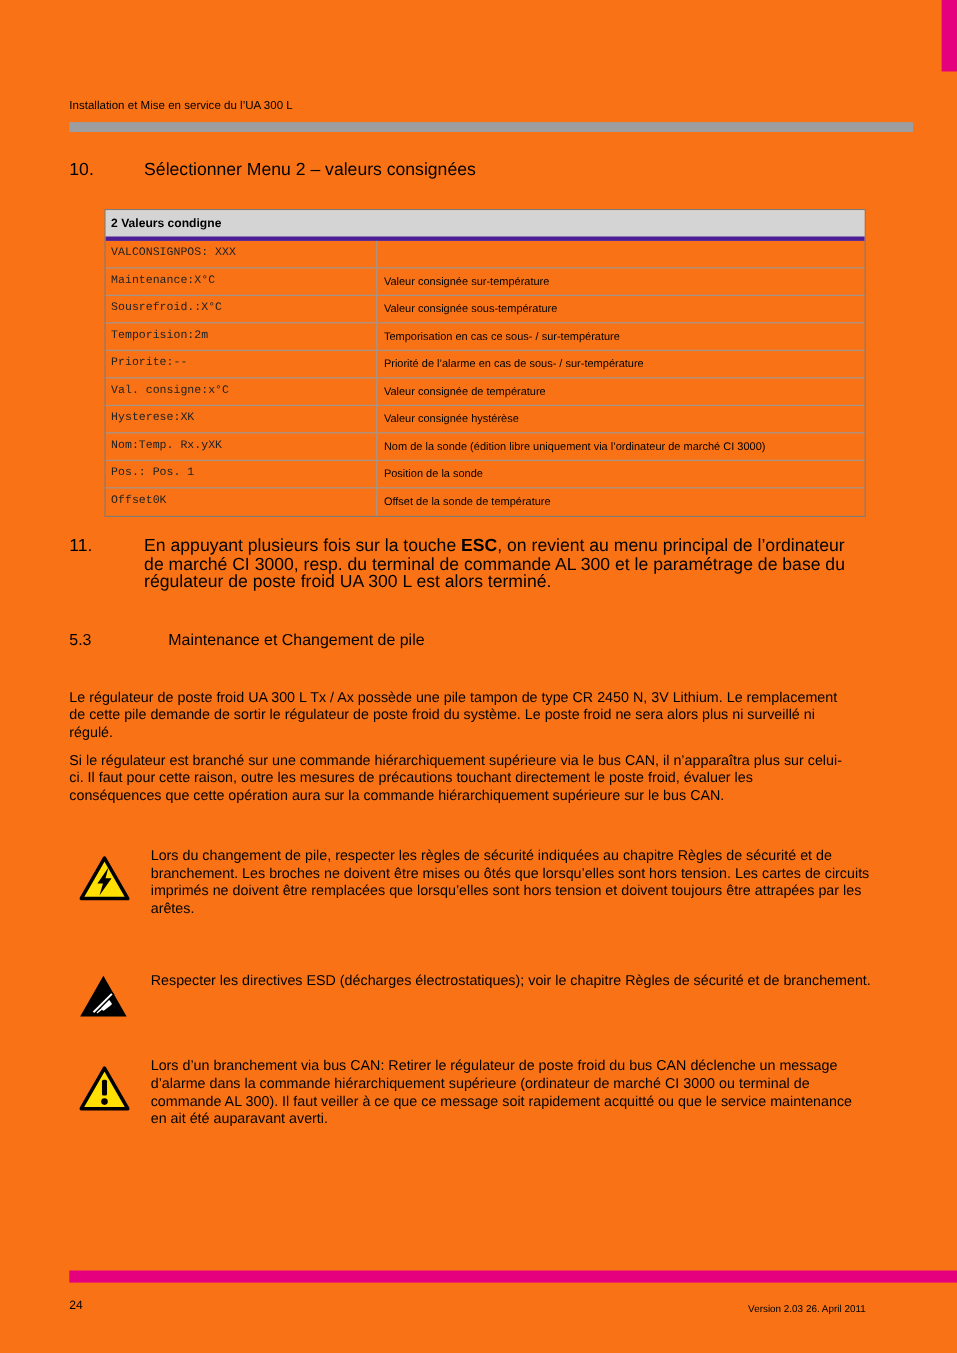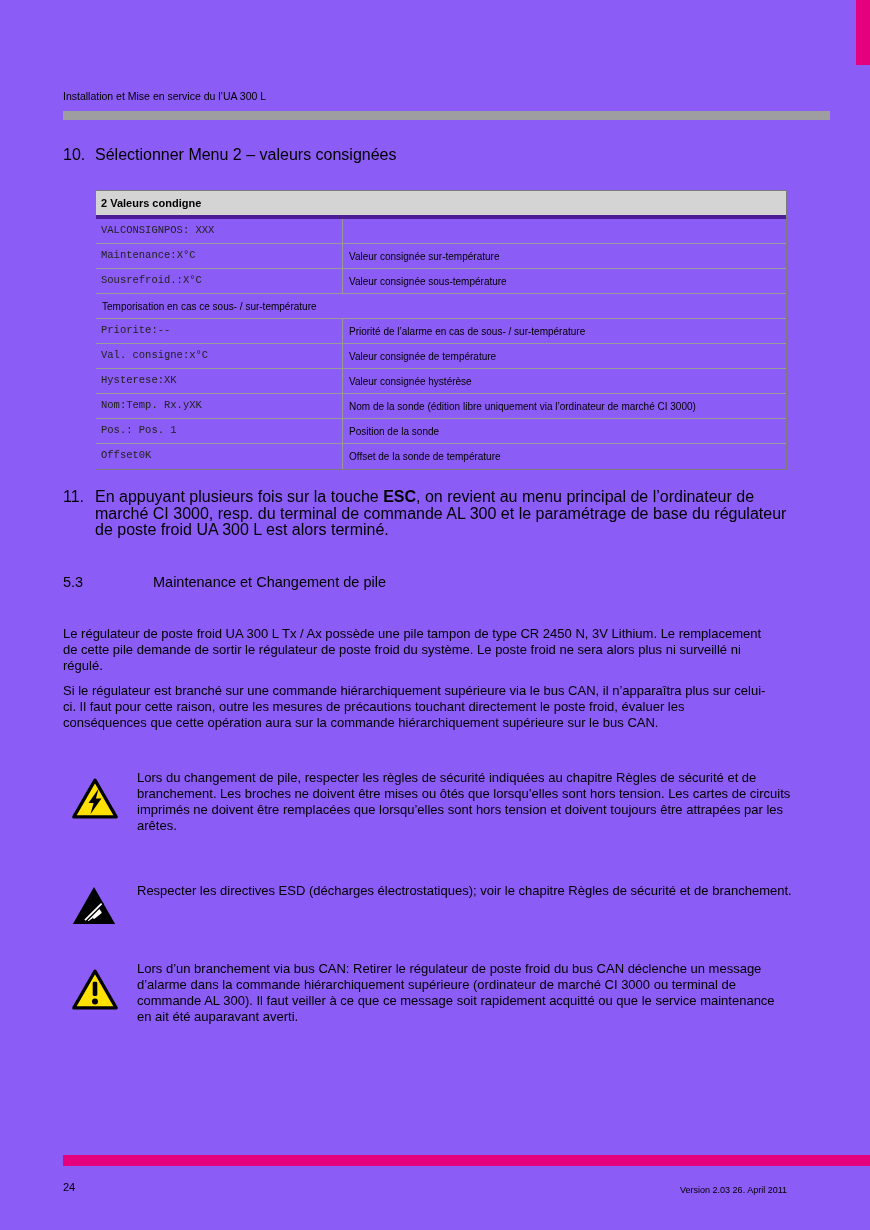--- a/index.html
+++ b/index.html
@@ -1,20 +1,20 @@
 <!DOCTYPE html>
 <html style="--accent: #E5007D; --rule-gray: #9E9EA0; --table-header-bg: #D4D4D4;"><head>
 <meta charset="utf-8">
 <style>
   html, body { margin:0; padding:0; background:#e8e8e8; }
   .page {
     position:relative;
     width:870px; height:1230px;
     margin:0 auto;
-    background:#8b5cf6;
+    background:#f97316;
     font-family:"Liberation Sans", sans-serif;
     color:#000;
     overflow:hidden;
   }
   .accent-top {
     position:absolute; right:0; top:0;
     width:14px; height:65px;
     background: var(--accent, #E5007D);
   }
   .header-title {
@@ -27,21 +27,21 @@
     background: var(--rule-gray, #9E9EA0);
   }
   .step {
     position:absolute; left:63px;
     font-size:16px; line-height:16.5px;
     display:flex;
   }
   .step-10 { top:147px; }
   .step-11 { top:489px; width:726px; }
   .step-num { width:32px; flex:0 0 32px; }
-  .step-text { flex:1; }
+  .step-text { flex:1;margin-left:36px; }
 
   .ptable {
     position:absolute; left:95px; top:190px;
     width:692px;
     border:1px solid #7b7b7b;
     box-sizing:border-box;
   }
   .thead {
     background: var(--table-header-bg, #D4D4D4);
     font-weight:bold;
@@ -158,20 +158,24 @@
 
     <div class="trow">
       <div class="cell-menu">
         <span>Sousrefroid.:</span>
         <span>X°C</span>
       </div>
       <div class="cell-desc">Valeur consignée sous-température</div>
     </div>
 
     <div class="trow">
+      <div class="cell-menu">
+        <span>Temporision:</span>
+        <span>2m</span>
+      </div>
       <div class="cell-desc">Temporisation en cas ce sous- / sur-température</div>
     </div>
 
     <div class="trow">
       <div class="cell-menu">
         <span>Priorite:</span>
         <span>--</span>
       </div>
       <div class="cell-desc">Priorité de l’alarme en cas de sous- / sur-température</div>
     </div>

